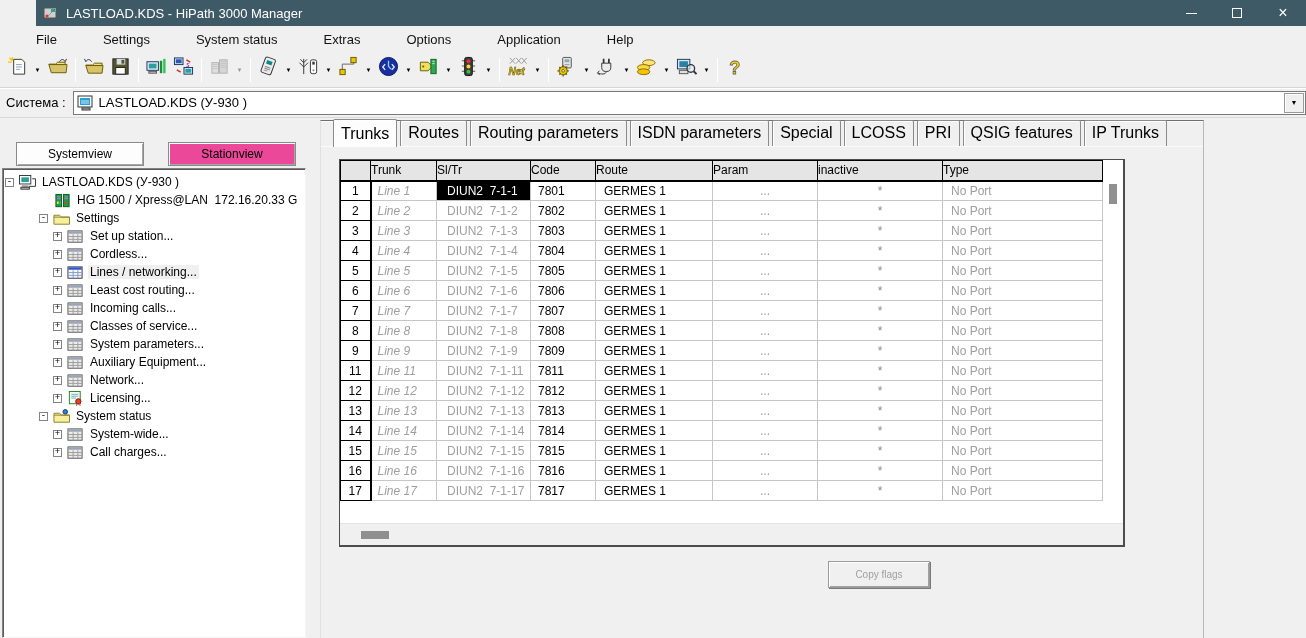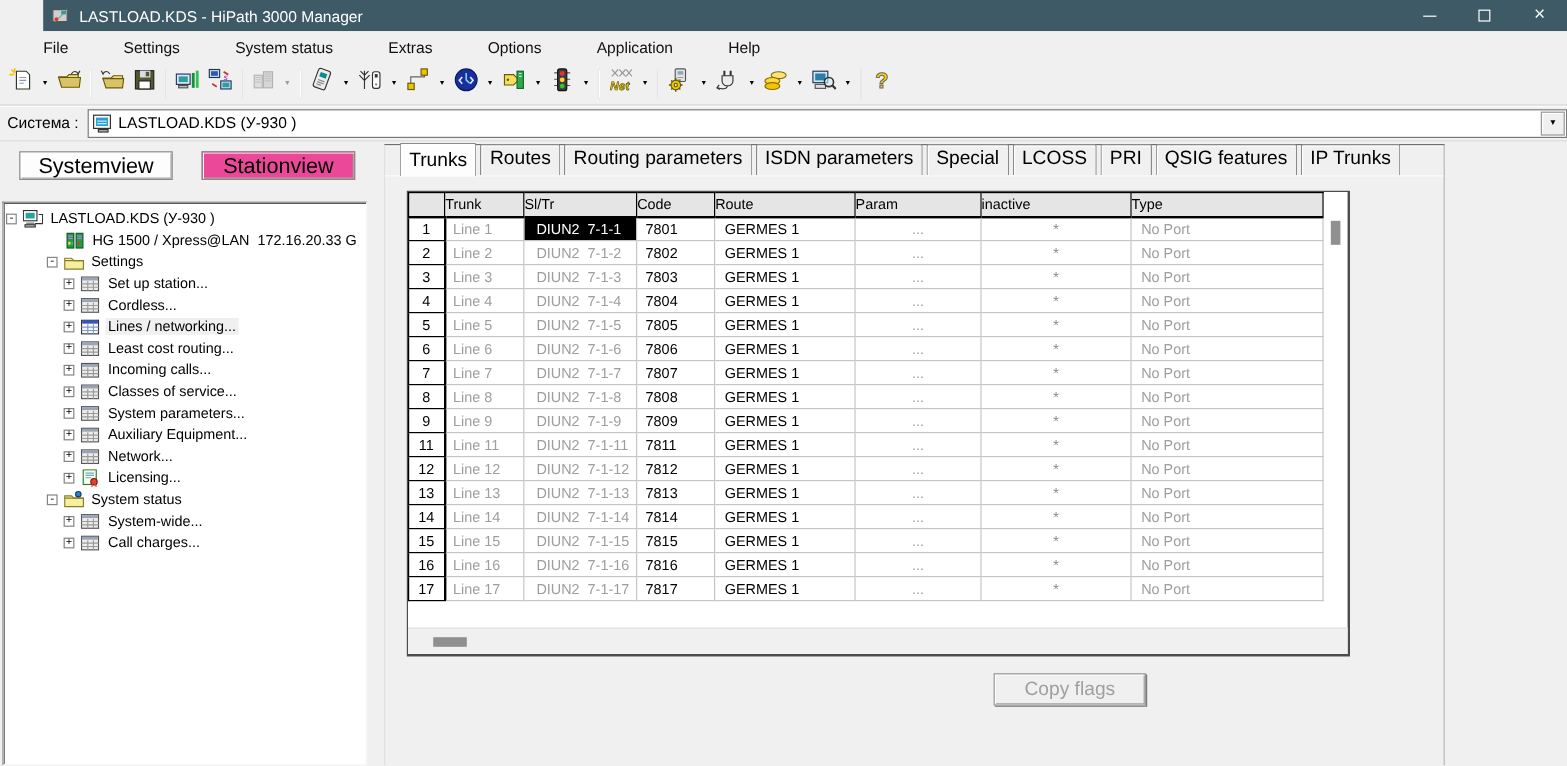--- a/index.html
+++ b/index.html
@@ -41,21 +41,21 @@
   .combo-text { font-size:13px; white-space:pre; }
   .combo-btn { position:absolute; right:1px; top:1px; bottom:1px; width:20px; background:#f0f0f0;
                border:1px solid #9a9a9a; box-shadow:inset 1px 1px 0 #fff;
                display:flex; align-items:center; justify-content:center; font-size:7px; color:#000; }
 
   
   .main { position:absolute; top:118px; left:0; right:0; bottom:0; background:#f0f0f0; }
 
   
   .left-panel { position:absolute; left:0; top:0; width:316px; bottom:0; }
-  .viewbtn { position:absolute; top:8px; height:24px; width:128px; font-size:18px;
+  .viewbtn { position:absolute; top:24px; height:24px; width:128px; font-size:12px;
              display:flex; align-items:center; justify-content:center;
              border:1px solid #8a8a8a; box-shadow:inset 1px 1px 0 #fff, inset -1px -1px 0 #a8a8a8; }
   .viewbtn.active { background:#fdfdfd; left:16px; }
   .viewbtn.plain  { background:#ec4899; left:168px; }
   .treebox { position:absolute; left:2px; top:50px; width:304px; bottom:0; background:#fff;
              border:1px solid #828282; border-right-color:#f4f4f4; border-bottom-color:#f4f4f4;
              box-shadow:inset 1px 1px 0 #5a5a5a; overflow:hidden; padding-top:4px; }
   .tree-row { height:18px; display:flex; align-items:center; font-size:12px; white-space:pre; }
   .expander { width:9px; height:9px; border:1px solid #848484; background:#fff; margin-right:5px;
               font-size:9px; line-height:7px; text-align:center; flex:none;
@@ -81,32 +81,32 @@
                     border:1px solid #4c4c4c; border-right-width:2px; border-bottom-width:2px; }
   table.grid { border-collapse:collapse; table-layout:fixed; width:762px; }
   .grid th { height:20px; font-weight:normal; font-size:12px; background:#e5e5e5; color:#000;
              border:1px solid #000; border-bottom:2px solid #000; text-align:left; white-space:pre; overflow:hidden; }
   .grid td { height:20px; font-size:12px; background:#fff; white-space:pre; overflow:hidden;
              border-right:1px solid #c6c6c6; border-bottom:1px solid #c6c6c6; }
   .grid td.rownum { text-align:center; color:#000; border:1px solid #000; border-right:2px solid #000; }
   .grid td.dim  { color:#9e9e9e; }
   .grid td.dim2 { color:#8a8a8a; }
   .grid td.ctr { text-align:center; padding:0; }
-  .grid td.c-trunk { padding-left:6px; }
+  .grid td.c-trunk { padding-left:6px;font-style:italic; }
   .grid td.c-sltr  { padding-left:10px; }
   .grid td.c-code  { padding-left:7px; color:#000; }
   .grid td.c-route { padding-left:8px; color:#000; }
   .grid td.c-type  { padding-left:8px; }
   .grid td.sel { background:#000; color:#fff; }
   .vsb-thumb { position:absolute; left:769px; top:24px; width:8px; height:20px; background:#909090; }
   .hsb { position:absolute; left:0; right:0; bottom:0; height:22px; background:#f0f0f0; border-top:1px solid #e2e2e2; }
   .hsb-thumb { position:absolute; left:21px; top:7px; width:28px; height:8px; background:#8f8f8f; }
 
   
-  .action-btn { position:absolute; top:440px; width:127px; height:27px; font-size:16px;
+  .action-btn { position:absolute; top:440px; width:102px; height:27px; font-size:10px;
                 display:flex; align-items:center; justify-content:center; background:#f0f0f0;
                 border:1px solid #9a9a9a; box-shadow:inset 1px 1px 0 #fff, inset -1px -1px 0 #a0a0a0, 1px 1px 0 #7a7a7a; }
   .action-btn.disabled { color:#9f9f9f; }
   .action-btn.enabled  { color:#000; left:658px; }
   #btn-copyflags { left:507px; }
   #btn-check { left:658px; }
 </style>
 </head>
 <body>
 

